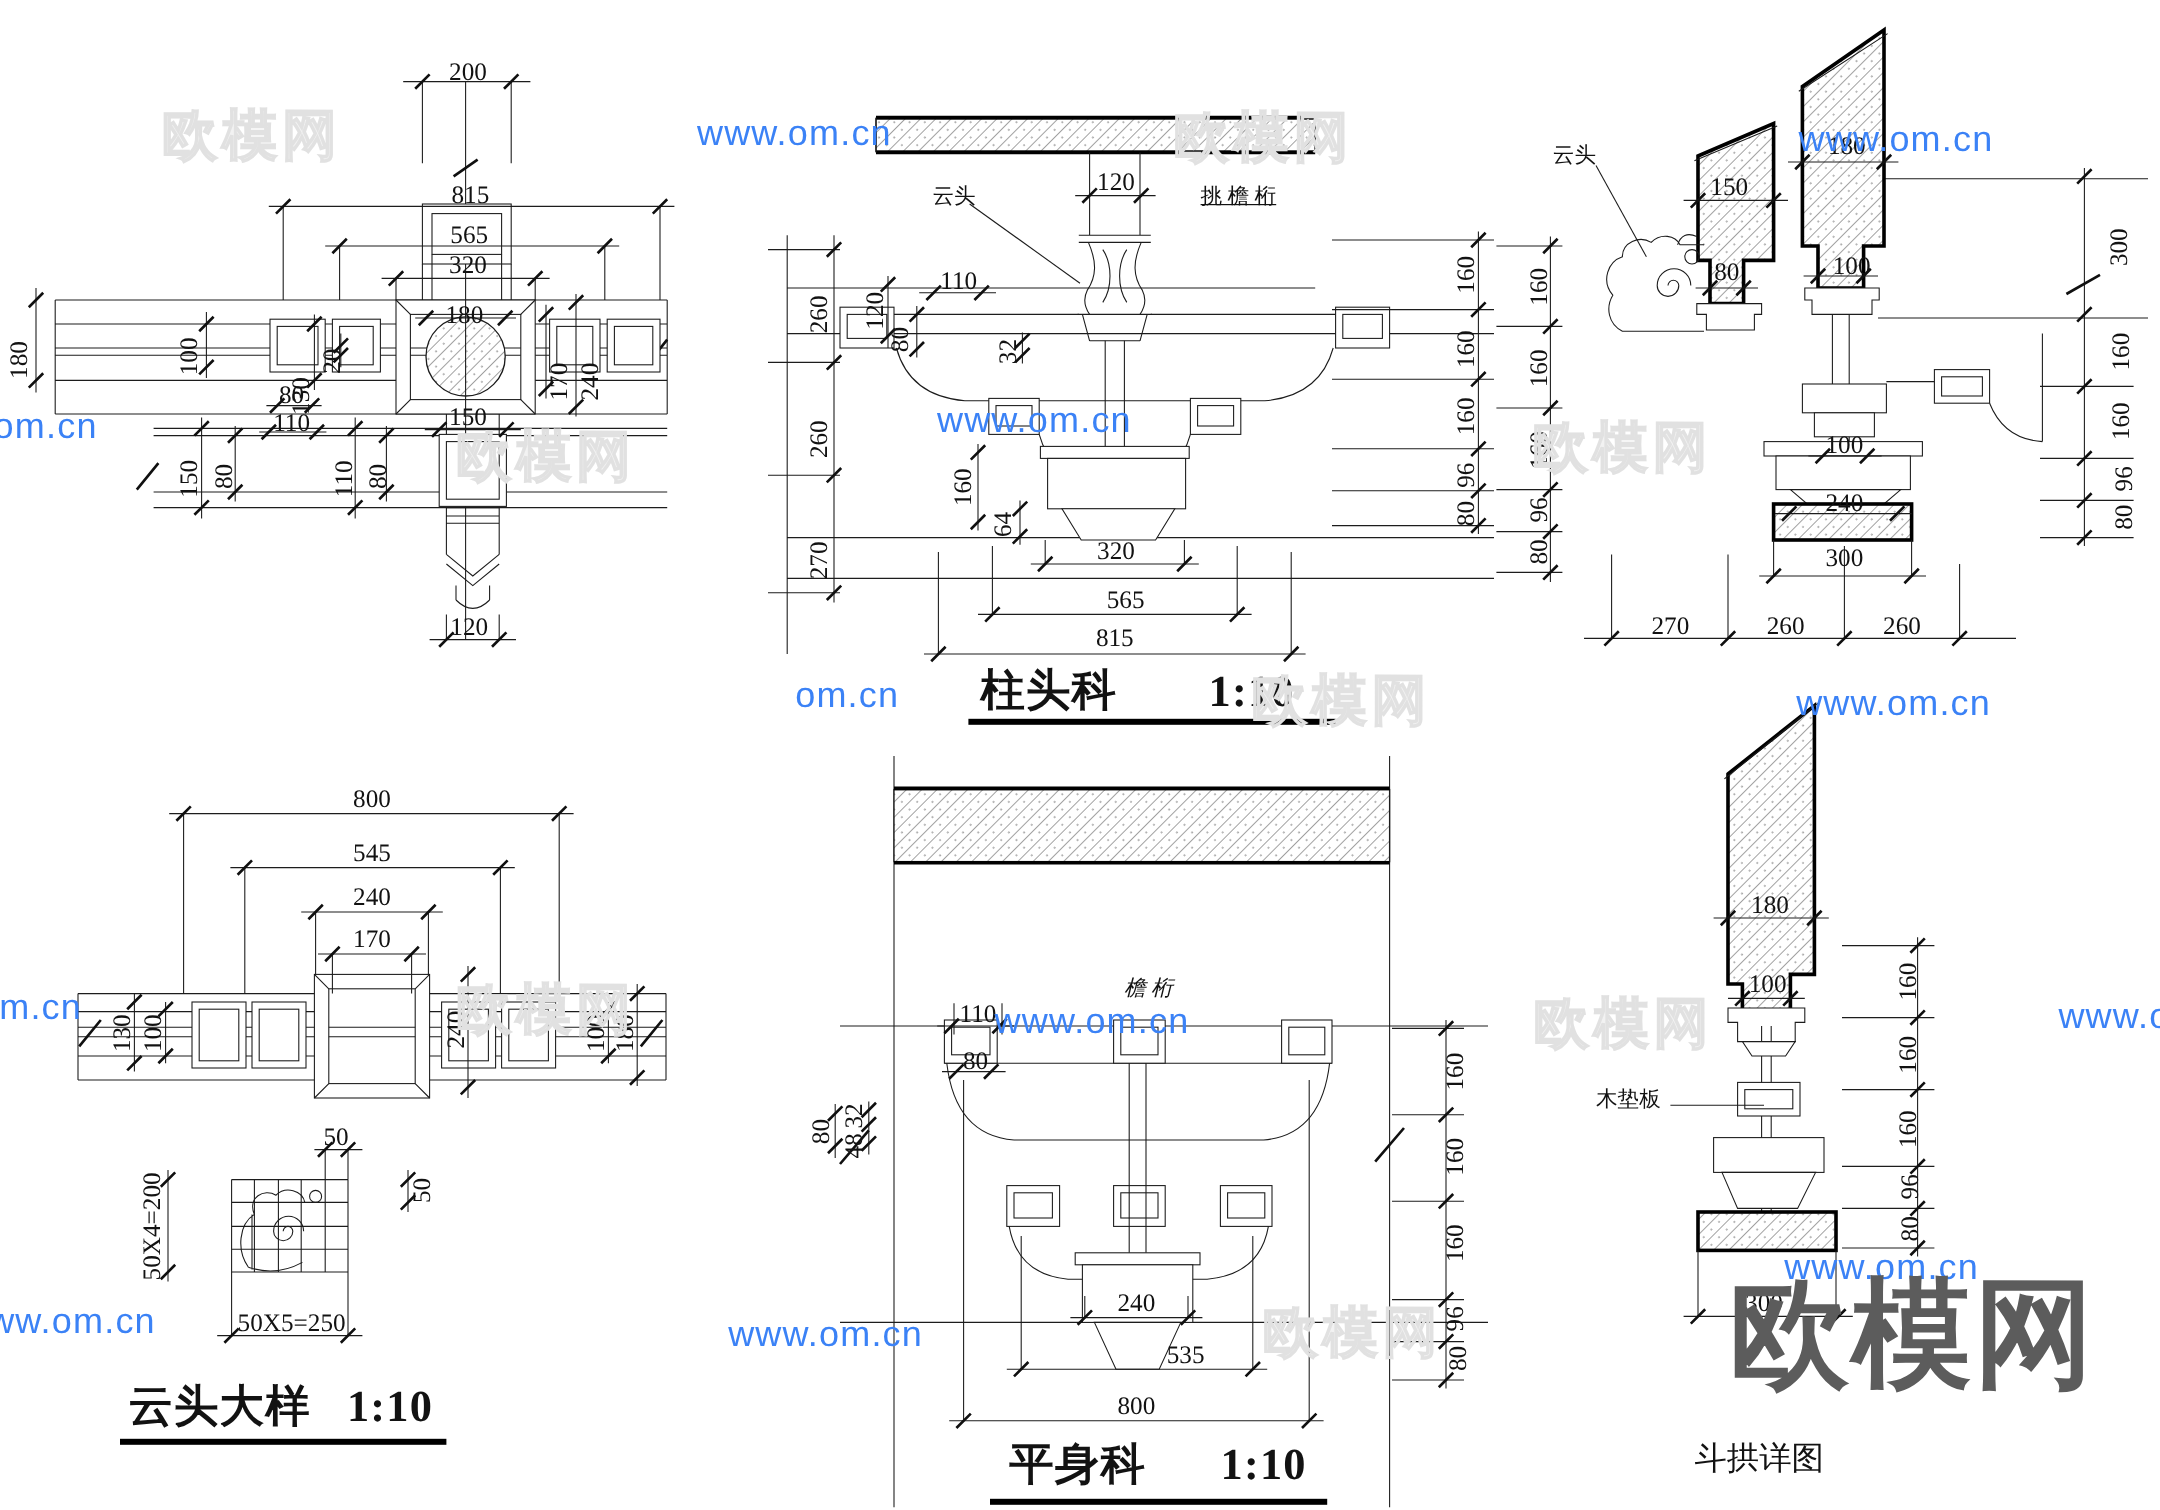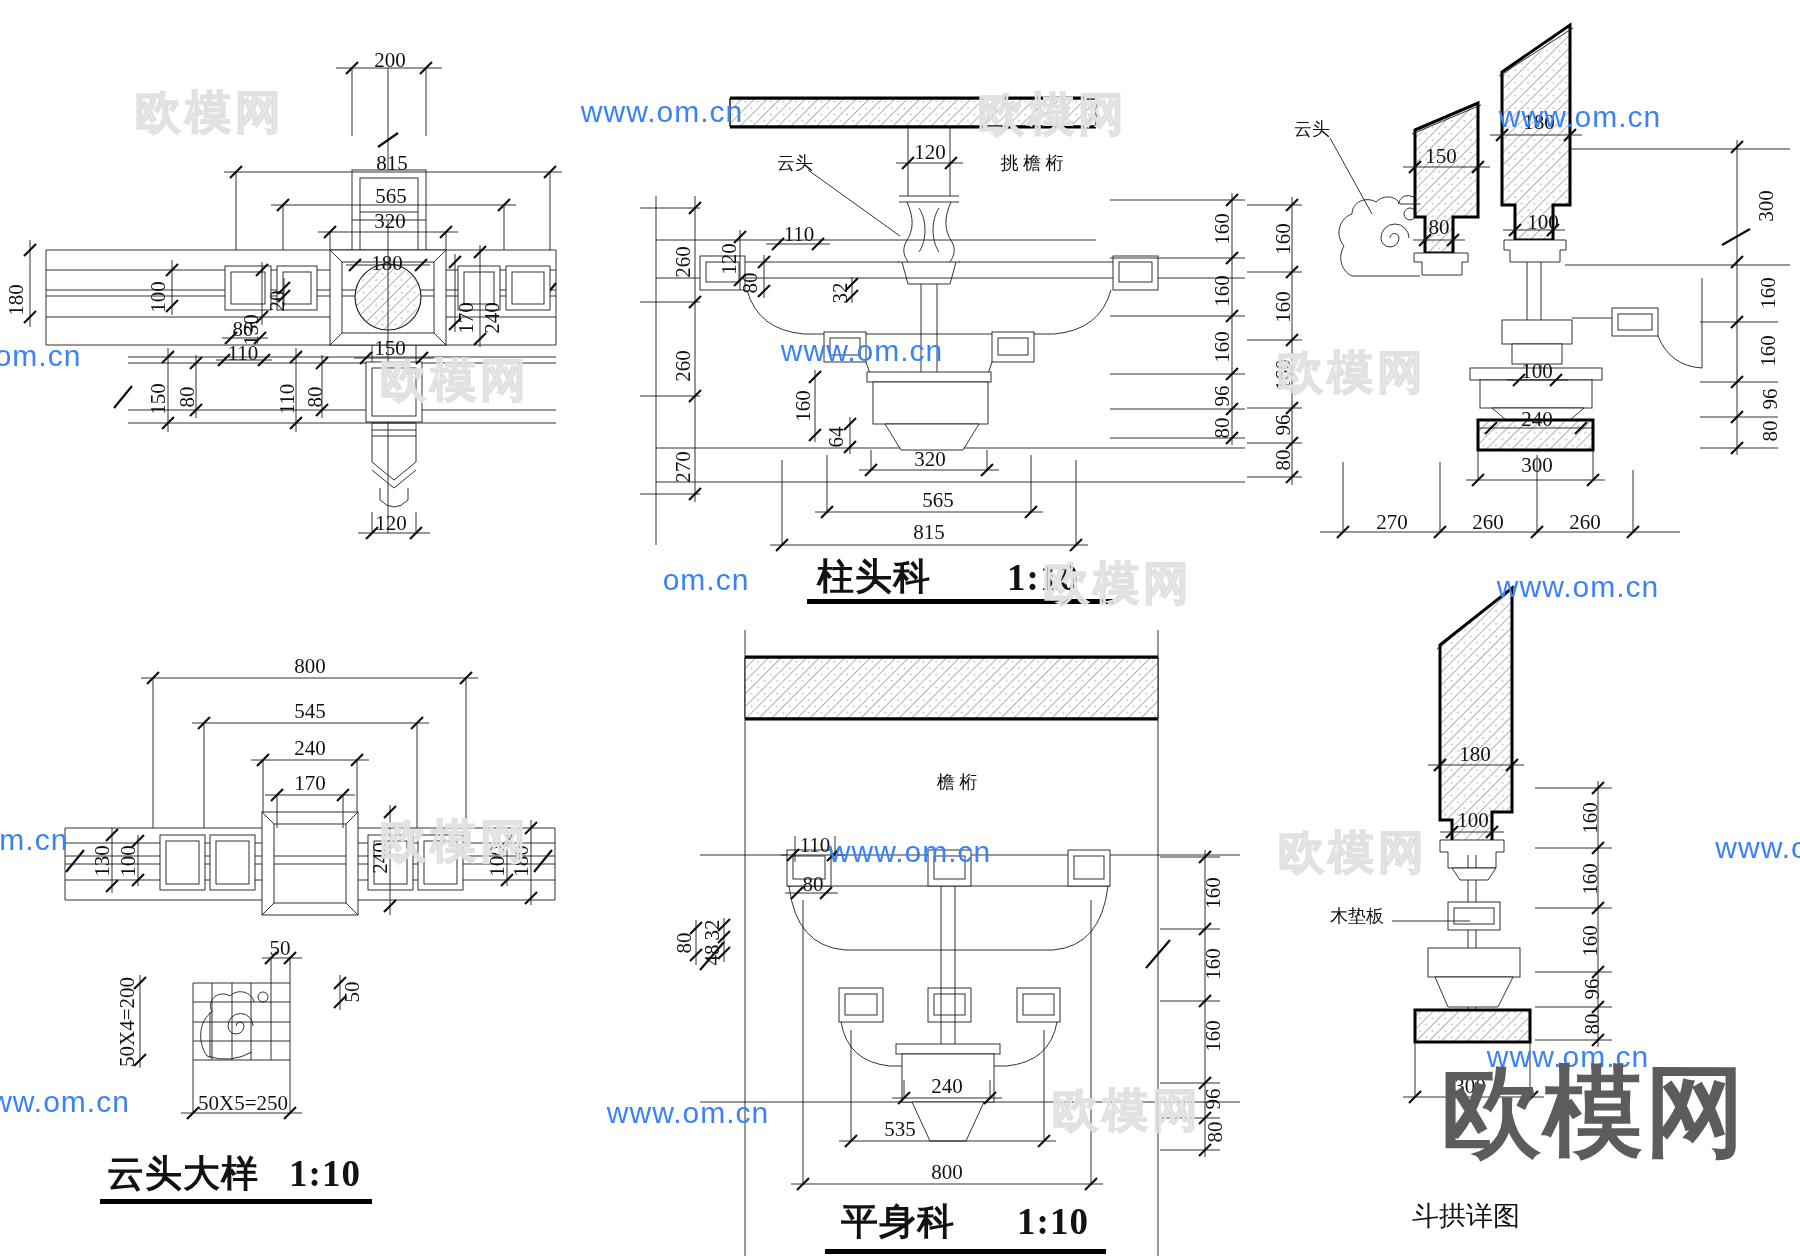--- a/index.html
+++ b/index.html
@@ -315,21 +315,21 @@
       <span class="lbl dim" style="left: 251px; top: 330px; transform: translate(-50%, -50%) rotate(-90deg);">130</span>
       <span class="lbl dim" style="left: 243px; top: 329px; transform: translate(-50%, -50%);">80</span>
       <span class="lbl dim" style="left: 243px; top: 353px; transform: translate(-50%, -50%);">110</span>
       <span class="lbl dim" style="left: 158px; top: 399px; transform: translate(-50%, -50%) rotate(-90deg);">150</span>
       <span class="lbl dim" style="left: 187px; top: 397px; transform: translate(-50%, -50%) rotate(-90deg);">80</span>
       <span class="lbl dim" style="left: 287px; top: 399px; transform: translate(-50%, -50%) rotate(-90deg);">110</span>
       <span class="lbl dim" style="left: 315px; top: 397px; transform: translate(-50%, -50%) rotate(-90deg);">80</span>
       <span class="lbl dim" style="left: 466px; top: 318px; transform: translate(-50%, -50%) rotate(-90deg);">170</span>
       <span class="lbl dim" style="left: 492px; top: 318px; transform: translate(-50%, -50%) rotate(-90deg);">240</span>
       <span class="lbl cn" style="left: 795px; top: 163px; transform: translate(-50%, -50%);">云头</span>
-      <span class="lbl cn" style="left: 1032px; top: 163px; transform: translate(-50%, -50%);">挑 檐 桁</span>
+      <span class="lbl cn" style="left: 1032px; top: 163px; transform: translate(-50%, -50%); text-decoration: underline;">挑 檐 桁</span>
       <span class="lbl dim" style="left: 930px; top: 152px; transform: translate(-50%, -50%);">120</span>
       <span class="lbl dim" style="left: 799px; top: 234px; transform: translate(-50%, -50%);">110</span>
       <span class="lbl dim" style="left: 729px; top: 259px; transform: translate(-50%, -50%) rotate(-90deg);">120</span>
       <span class="lbl dim" style="left: 750px; top: 283px; transform: translate(-50%, -50%) rotate(-90deg);">80</span>
       <span class="lbl dim" style="left: 840px; top: 293px; transform: translate(-50%, -50%) rotate(-90deg);">32</span>
       <span class="lbl dim" style="left: 803px; top: 406px; transform: translate(-50%, -50%) rotate(-90deg);">160</span>
       <span class="lbl dim" style="left: 836px; top: 437px; transform: translate(-50%, -50%) rotate(-90deg);">64</span>
       <span class="lbl dim" style="left: 930px; top: 459px; transform: translate(-50%, -50%);">320</span>
       <span class="lbl dim" style="left: 938px; top: 500px; transform: translate(-50%, -50%);">565</span>
       <span class="lbl dim" style="left: 929px; top: 532px; transform: translate(-50%, -50%);">815</span>
@@ -372,33 +372,33 @@
       <span class="lbl dim" style="left: 128px; top: 861px; transform: translate(-50%, -50%) rotate(-90deg);">100</span>
       <span class="lbl dim" style="left: 380px; top: 858px; transform: translate(-50%, -50%) rotate(-90deg);">240</span>
       <span class="lbl dim" style="left: 497px; top: 861px; transform: translate(-50%, -50%) rotate(-90deg);">100</span>
       <span class="lbl dim" style="left: 521px; top: 861px; transform: translate(-50%, -50%) rotate(-90deg);">180</span>
       <span class="lbl dim" style="left: 280px; top: 948px; transform: translate(-50%, -50%);">50</span>
       <span class="lbl dim" style="left: 352px; top: 992px; transform: translate(-50%, -50%) rotate(-90deg);">50</span>
       <span class="lbl dim" style="left: 127px; top: 1022px; transform: translate(-50%, -50%) rotate(-90deg);">50X4=200</span>
       <span class="lbl dim" style="left: 243px; top: 1103px; transform: translate(-50%, -50%);">50X5=250</span>
       <span class="lbl title" style="left: 183px; top: 1173px; transform: translate(-50%, -50%);">云头大样</span>
       <span class="lbl title" style="left: 325px; top: 1173px; transform: translate(-50%, -50%);">1:10</span>
-      <span class="lbl cn" style="left: 957px; top: 782px; transform: translate(-50%, -50%);">檐 桁</span>
+      <span class="lbl cn" style="left: 957px; top: 823px; transform: translate(-50%, -50%); font-style: italic;">檐 桁</span>
       <span class="lbl dim" style="left: 815px; top: 845px; transform: translate(-50%, -50%);">110</span>
       <span class="lbl dim" style="left: 813px; top: 884px; transform: translate(-50%, -50%);">80</span>
       <span class="lbl dim" style="left: 684px; top: 943px; transform: translate(-50%, -50%) rotate(-90deg);">80</span>
       <span class="lbl dim" style="left: 712px; top: 930px; transform: translate(-50%, -50%) rotate(-90deg);">32</span>
       <span class="lbl dim" style="left: 712px; top: 955px; transform: translate(-50%, -50%) rotate(-90deg);">48</span>
       <span class="lbl dim" style="left: 1213px; top: 893px; transform: translate(-50%, -50%) rotate(-90deg);">160</span>
       <span class="lbl dim" style="left: 1213px; top: 964px; transform: translate(-50%, -50%) rotate(-90deg);">160</span>
       <span class="lbl dim" style="left: 1213px; top: 1036px; transform: translate(-50%, -50%) rotate(-90deg);">160</span>
       <span class="lbl dim" style="left: 1213px; top: 1099px; transform: translate(-50%, -50%) rotate(-90deg);">96</span>
       <span class="lbl dim" style="left: 1215px; top: 1132px; transform: translate(-50%, -50%) rotate(-90deg);">80</span>
       <span class="lbl dim" style="left: 947px; top: 1086px; transform: translate(-50%, -50%);">240</span>
-      <span class="lbl dim" style="left: 900px; top: 1129px; transform: translate(-50%, -50%);">535</span>
+      <span class="lbl dim" style="left: 988px; top: 1129px; transform: translate(-50%, -50%);">535</span>
       <span class="lbl dim" style="left: 947px; top: 1172px; transform: translate(-50%, -50%);">800</span>
       <span class="lbl title" style="left: 898px; top: 1221px; transform: translate(-50%, -50%);">平身科</span>
       <span class="lbl title" style="left: 1053px; top: 1221px; transform: translate(-50%, -50%);">1:10</span>
       <span class="lbl dim" style="left: 1475px; top: 754px; transform: translate(-50%, -50%);">180</span>
       <span class="lbl dim" style="left: 1473px; top: 820px; transform: translate(-50%, -50%);">100</span>
       <span class="lbl cn" style="left: 1357px; top: 916px; transform: translate(-50%, -50%);">木垫板</span>
       <span class="lbl dim" style="left: 1470px; top: 1086px; transform: translate(-50%, -50%);">300</span>
       <span class="lbl dim" style="left: 1590px; top: 818px; transform: translate(-50%, -50%) rotate(-90deg);">160</span>
       <span class="lbl dim" style="left: 1590px; top: 879px; transform: translate(-50%, -50%) rotate(-90deg);">160</span>
       <span class="lbl dim" style="left: 1590px; top: 941px; transform: translate(-50%, -50%) rotate(-90deg);">160</span>

